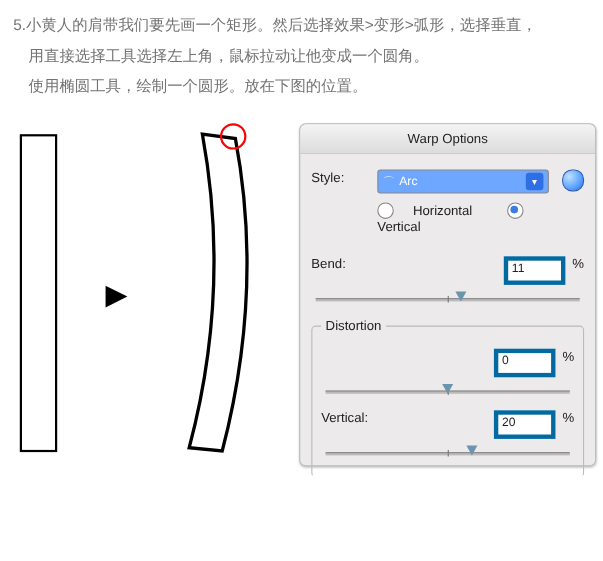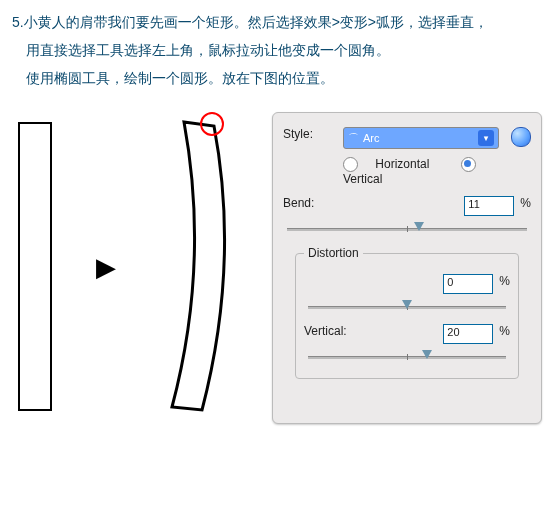--- a/index.html
+++ b/index.html
@@ -1,45 +1,45 @@
 <!DOCTYPE html>
 <html><head>
 <meta charset="utf-8">
 <style>
   body{margin:0;padding:0;background:#fff;font-family:"Microsoft YaHei",sans-serif;width:548px}
-  .instructions{padding:8px 12px 20px;font-size:14px;line-height:28px;color:#0c4a6e}
+  .instructions{padding:8px 12px 20px;font-size:14px;line-height:28px;color:#737373}
   .instructions p{margin:0}
   .indent{text-indent:1em}
   .diagram{position:relative;height:320px}
   
   .rect{position:absolute;left:18px;top:10px;width:30px;height:285px;border:2px solid #000;background:#fff}
   
   .arrow{position:absolute;left:96px;top:140px;font-size:26px;color:#000}
   
   .panel{position:absolute;left:272px;top:0;width:268px;height:310px;border:1px solid #bbb;border-radius:6px;background:#eceaea;font-family:"Lucida Grande",Arial,sans-serif;font-size:12px;color:#222;box-shadow:0 1px 2px rgba(0,0,0,.2)}
   .panel-title{text-align:center;font-size:12px;padding:6px 0;border-bottom:1px solid #ccc;background:linear-gradient(#f4f4f4,#dcdcdc);border-radius:6px 6px 0 0}
   .panel-body{padding:8px 10px 8px 10px}
   .row{display:flex;margin:6px 0}
   .lbl{min-width:60px}
   .select{flex:1;height:20px;border:1px solid #888;border-radius:3px;background:#6ea7ff;color:#fff;display:flex;align-items:center;padding:0 4px;font-size:11px;justify-content:space-between;margin-right:4px}
   .select-left{display:flex;align-items:center;gap:4px}
   .sel-caret{width:16px;height:16px;background:#2f6fe6;border-radius:3px;display:flex;align-items:center;justify-content:center;color:#fff;font-size:9px}
   .okbtn{width:18px;height:18px;border:1px solid #2b5bb5;border-radius:9px;background:radial-gradient(circle at 30% 30%,#bfe1ff,#5ea3ff 60%,#2b6fe0);margin-left:8px}
   .radio{appearance:none;width:13px;height:13px;border:1px solid #888;border-radius:50%;margin:0 4px 0 0;vertical-align:middle;display:inline-block;position:relative;background:#fff}
   .radio.checked::after{content:"";position:absolute;left:2px;top:2px;width:7px;height:7px;border-radius:50%;background:#3b7ee0}
-  .radio-row{padding-left:60px;margin:8px 0 10px}
+  .radio-row{padding-left:60px;margin:8px 0 20px}
   .radio-row span{margin-right:14px}
-  .input{width:42px;height:16px;border:1px solid #0369a1;background:#fff;text-align:left;padding:1px 3px;font-size:11px}
+  .input{width:42px;height:16px;border:4px solid #0369a1;background:#fff;text-align:left;padding:1px 3px;font-size:11px}
   .pct{margin-left:6px}
   .slider-wrap{margin:2px 0 10px;padding:0 4px}
   .slider{position:relative;height:14px}
   .slider-track{position:absolute;left:0;right:0;top:6px;height:2px;background:#bbb;border-top:1px solid #888}
   .slider-tick{position:absolute;top:4px;width:1px;height:6px;background:#777;left:50%}
   .slider-thumb{position:absolute;top:0;width:0;height:0;border-left:5px solid transparent;border-right:5px solid transparent;border-top:9px solid #6b95ad;transform:translateX(-5px)}
-  fieldset{border:1px solid #bbb;border-radius:4px;margin:6px 12px 0;padding:8px 8px 4px}
+  fieldset{border:1px solid #bbb;border-radius:4px;margin:6px 0 0;padding:8px 8px 4px}
   legend{font-size:12px;padding:0 4px}
 </style>
 </head>
 <body>
 
 <div class="instructions">
   <p>5.小黄人的肩带我们要先画一个矩形。然后选择效果&gt;变形&gt;弧形，选择垂直，</p>
   <p class="indent">用直接选择工具选择左上角，鼠标拉动让他变成一个圆角。</p>
   <p class="indent">使用椭圆工具，绘制一个圆形。放在下图的位置。</p>
 </div>
@@ -47,20 +47,21 @@
 <div class="diagram">
   <div class="rect"></div>
   <div class="arrow">▶</div>
 
   <svg width="120" height="320" style="position:absolute;left:140px;top:-8px">
     <path d="M 44 18 L 74 22 Q 100 160 62 306 L 32 303 Q 70 160 44 18 Z" fill="#fff" stroke="#000" stroke-width="3"></path>
     <circle cx="72" cy="20" r="11" fill="none" stroke="#f00" stroke-width="2"></circle>
   </svg>
 
   <div class="panel">
+    <div class="panel-title">Warp Options</div>
     <div class="panel-body">
       <div class="row">
         <span class="lbl">Style:</span>
         <div class="select">
           <span class="select-left">
             <span>⌒</span>
             <span>Arc</span>
           </span>
           <span class="sel-caret">▾</span>
         </div>

